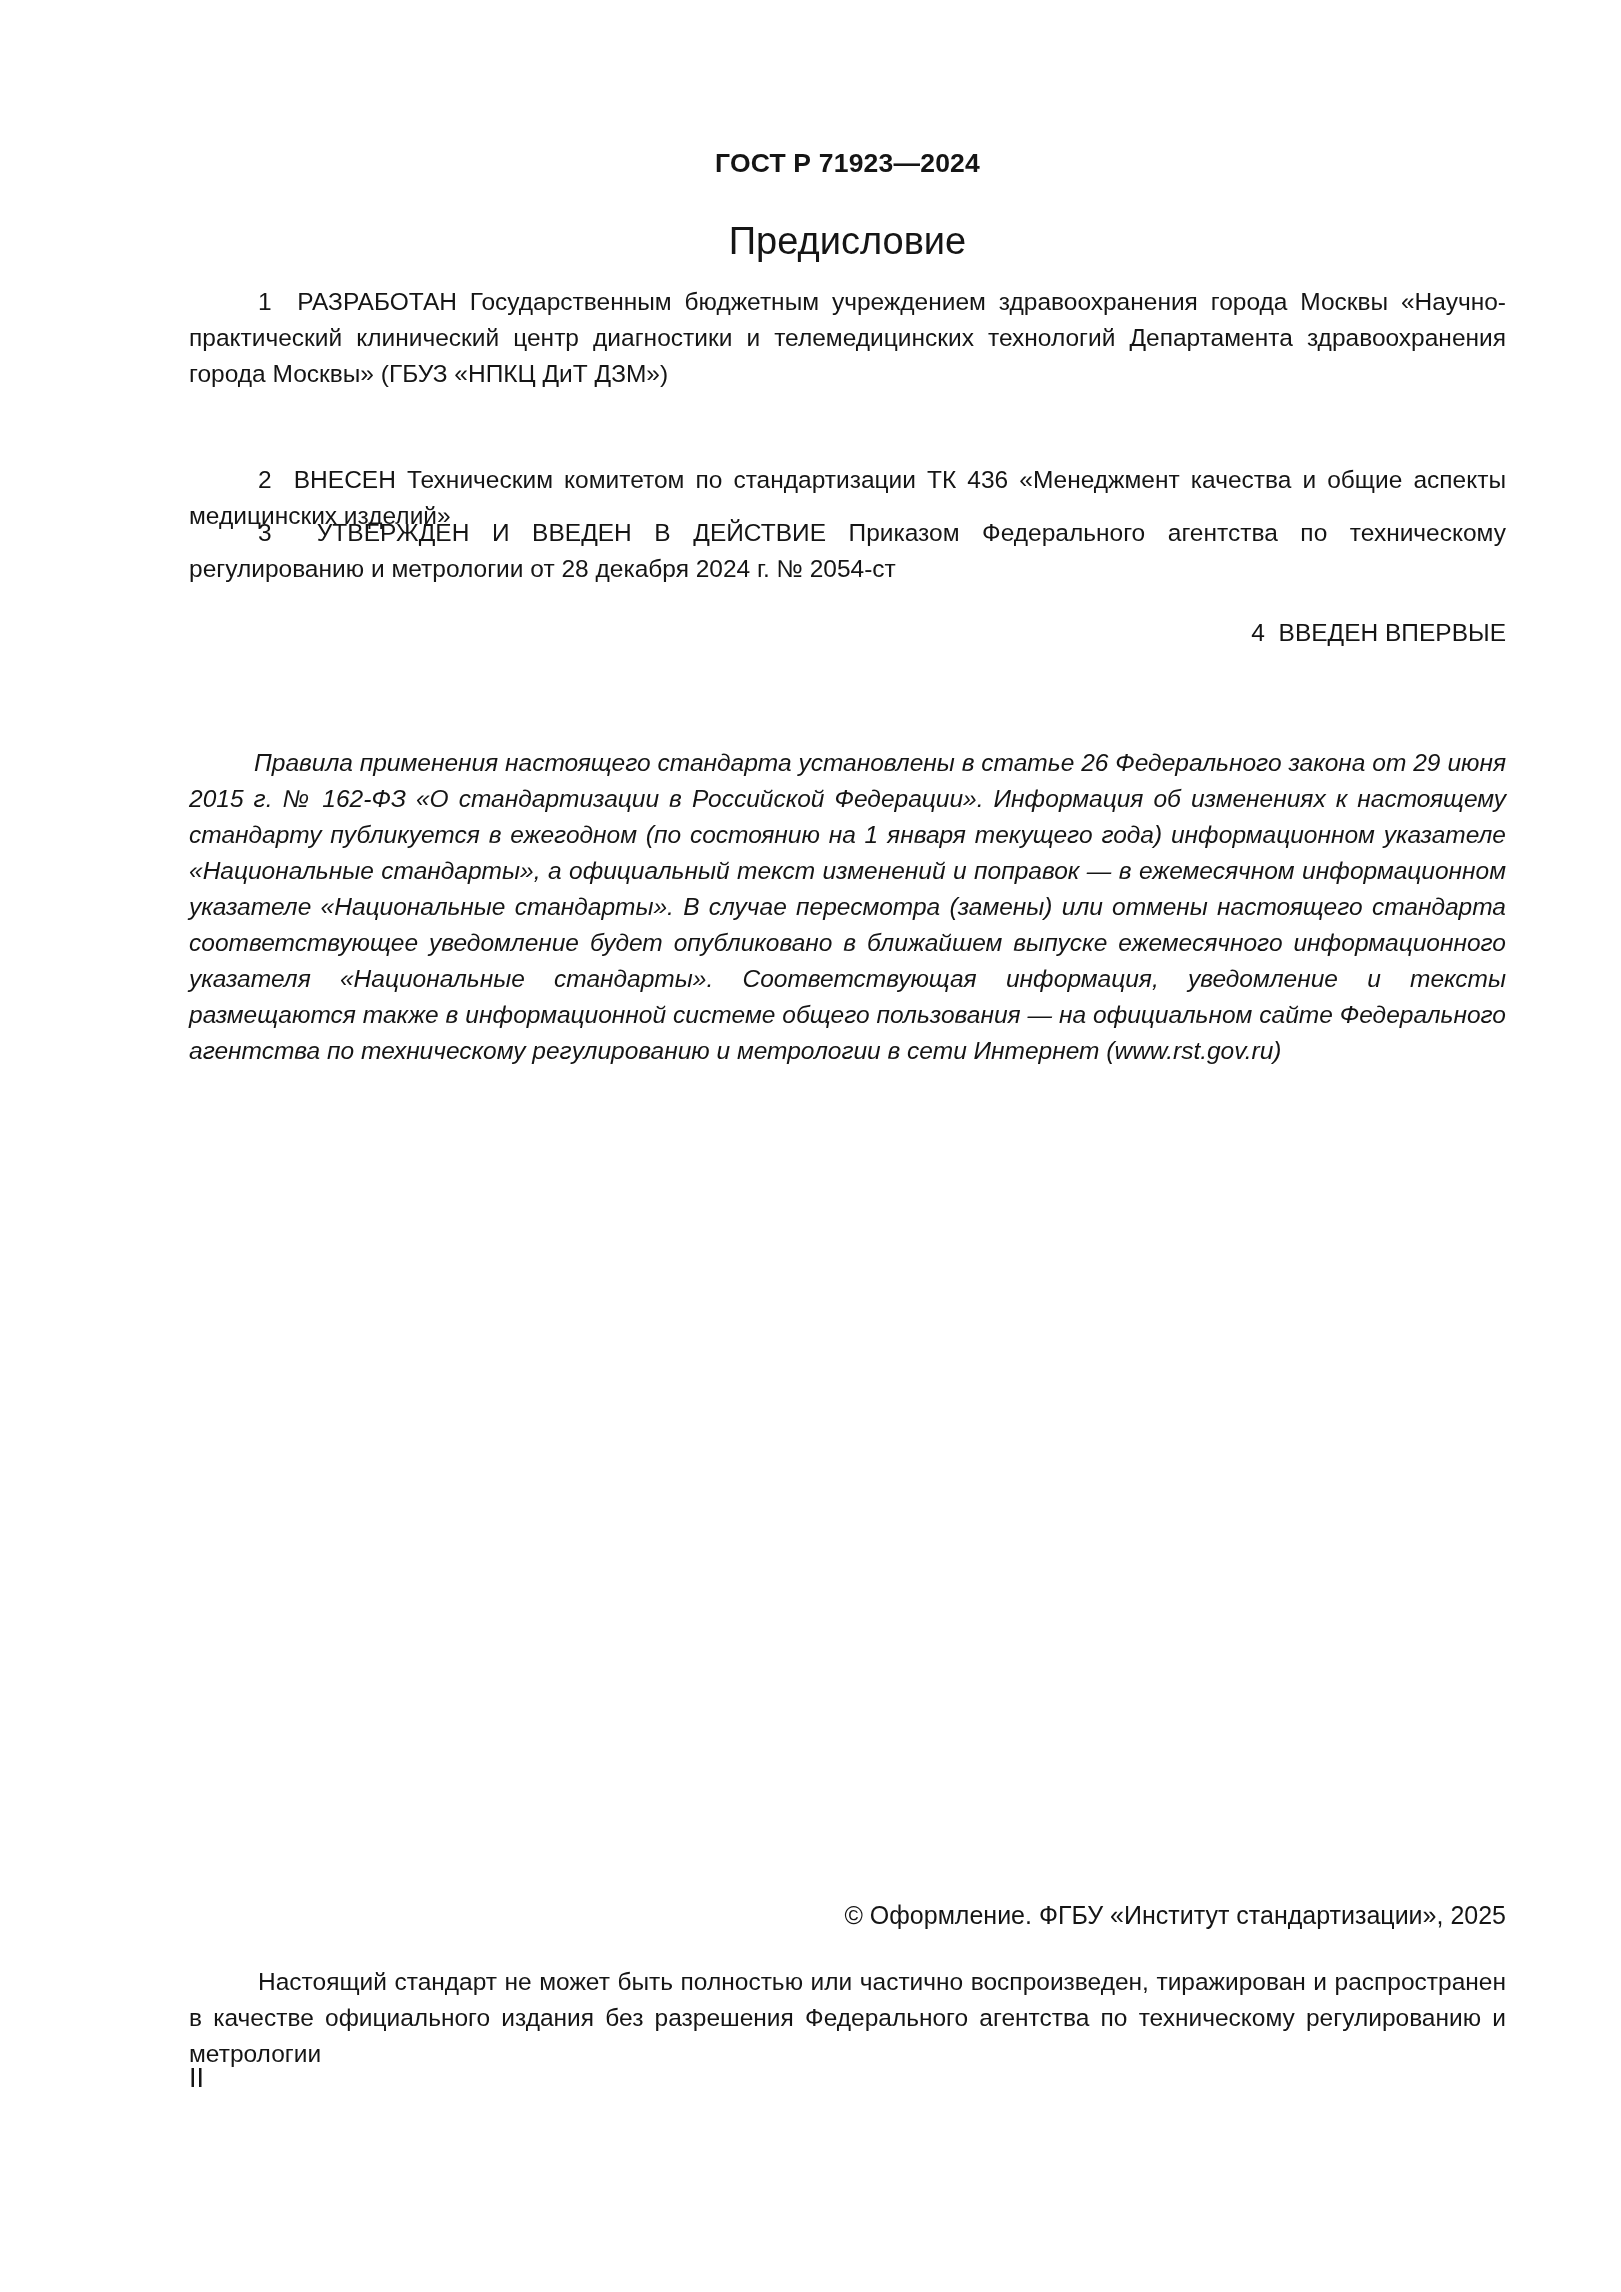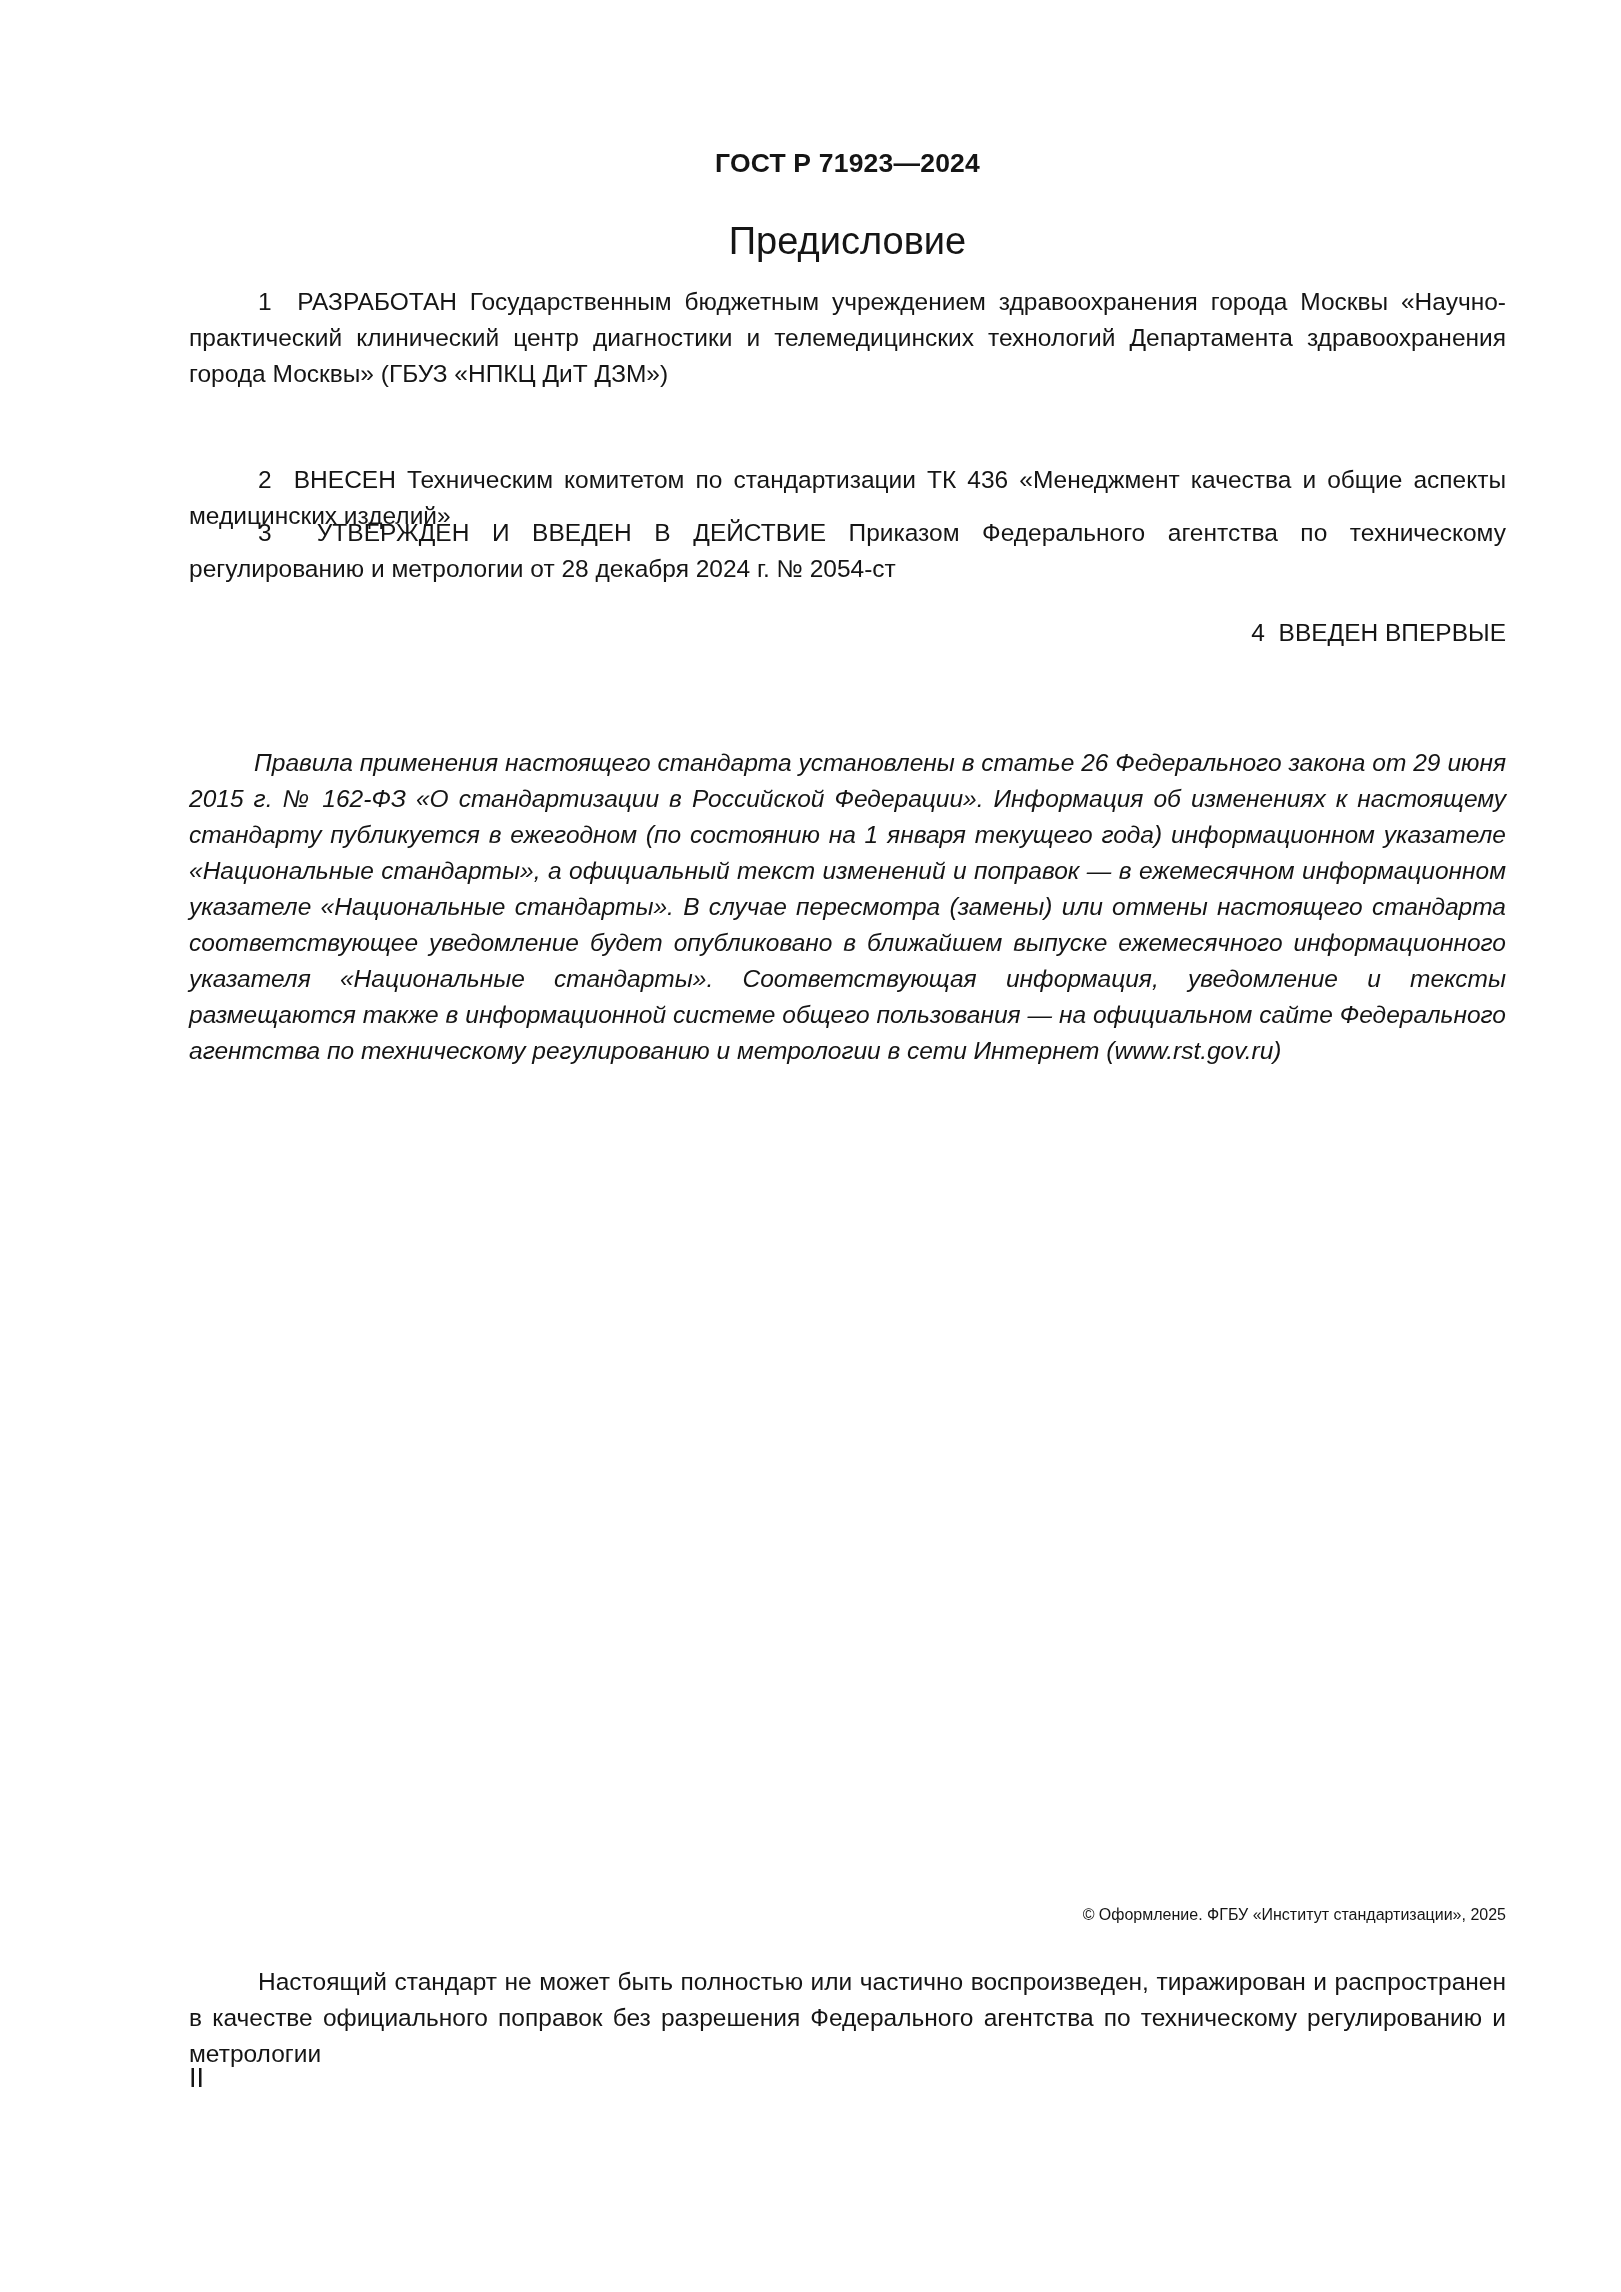--- a/index.html
+++ b/index.html
@@ -47,21 +47,21 @@
   .p2 { top: 438px; margin-top: 24px; }
   .p3 { top: 515px; }
   .p4 { top: 615px; text-align: right; }
   .legal {
     top: 745px;
     font-style: italic;
     text-indent: 65px;
   }
   .copyright {
     top: 1899px;
-    font-size: 16px;
+    font-size: 25px;
     line-height: 32px;
     text-align: right;
   }
   .repro { top: 1964px; }
   .page-num {
     position: absolute;
     left: 189px;
     top: 2062px;
     font-size: 27px;
     line-height: 32px;
@@ -81,18 +81,18 @@
   <div class="col para p2">2&nbsp; ВНЕСЕН Техническим комитетом по стандартизации ТК 436 «Менеджмент качества и общие аспекты медицинских изделий»</div>
 
   <div class="col para p3">3&nbsp; УТВЕРЖДЕН И ВВЕДЕН В ДЕЙСТВИЕ Приказом Федерального агентства по техническому регулированию и метрологии от 28 декабря 2024 г. № 2054-ст</div>
 
   <div class="col para p4">4&nbsp; ВВЕДЕН ВПЕРВЫЕ</div>
 
   <div class="col para legal">Правила применения настоящего стандарта установлены в статье 26 Федерального закона от 29 июня 2015 г. № 162-ФЗ «О стандартизации в Российской Федерации». Информация об изменениях к настоящему стандарту публикуется в ежегодном (по состоянию на 1 января текущего года) информационном указателе «Национальные стандарты», а официальный текст изменений и поправок — в ежемесячном информационном указателе «Национальные стандарты». В случае пересмотра (замены) или отмены настоящего стандарта соответствующее уведомление будет опубликовано в ближайшем выпуске ежемесячного информационного указателя «Национальные стандарты». Соответствующая информация, уведомление и тексты размещаются также в информационной системе общего пользования — на официальном сайте Федерального агентства по техническому регулированию и метрологии в сети Интернет (www.rst.gov.ru)</div>
 
   <div class="col copyright">© Оформление. ФГБУ «Институт стандартизации», 2025</div>
 
-  <div class="col para repro">Настоящий стандарт не может быть полностью или частично воспроизведен, тиражирован и распространен в качестве официального поправок без разрешения Федерального агентства по техническому регулированию и метрологии</div>
+  <div class="col para repro">Настоящий стандарт не может быть полностью или частично воспроизведен, тиражирован и распространен в качестве официального издания без разрешения Федерального агентства по техническому регулированию и метрологии</div>
 
   <div class="page-num">II</div>
 
 </div>
 
 
 </body></html>

